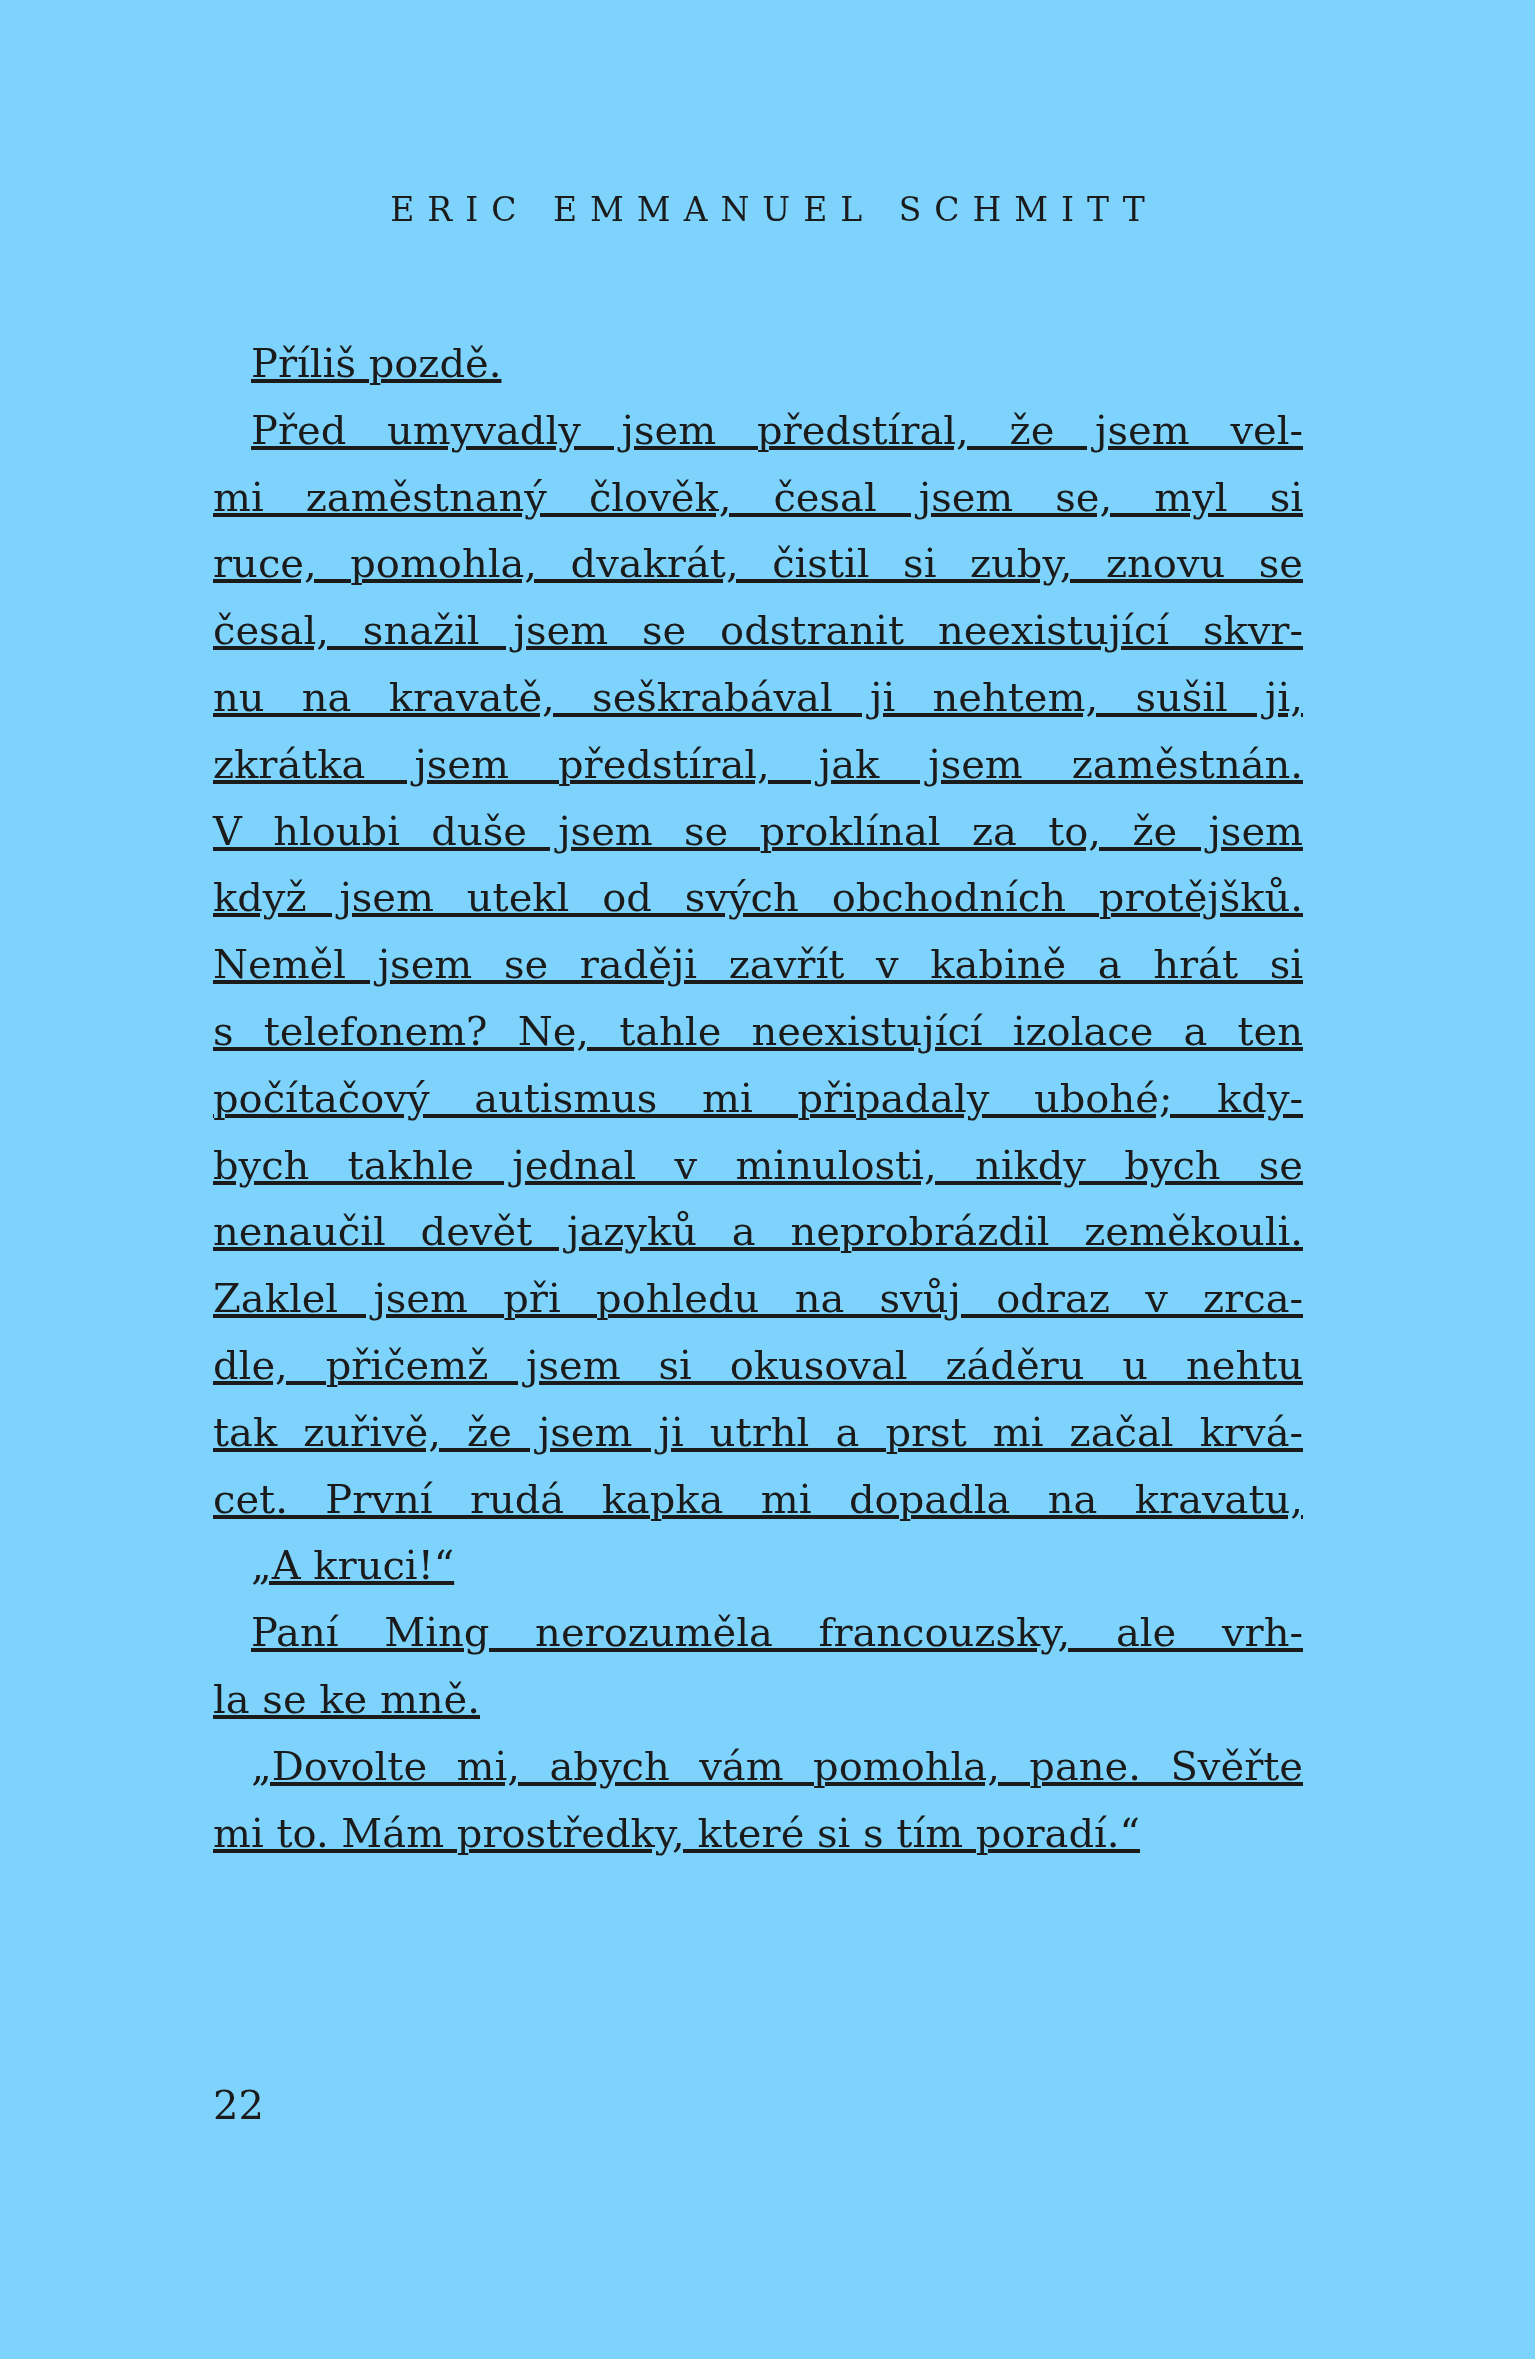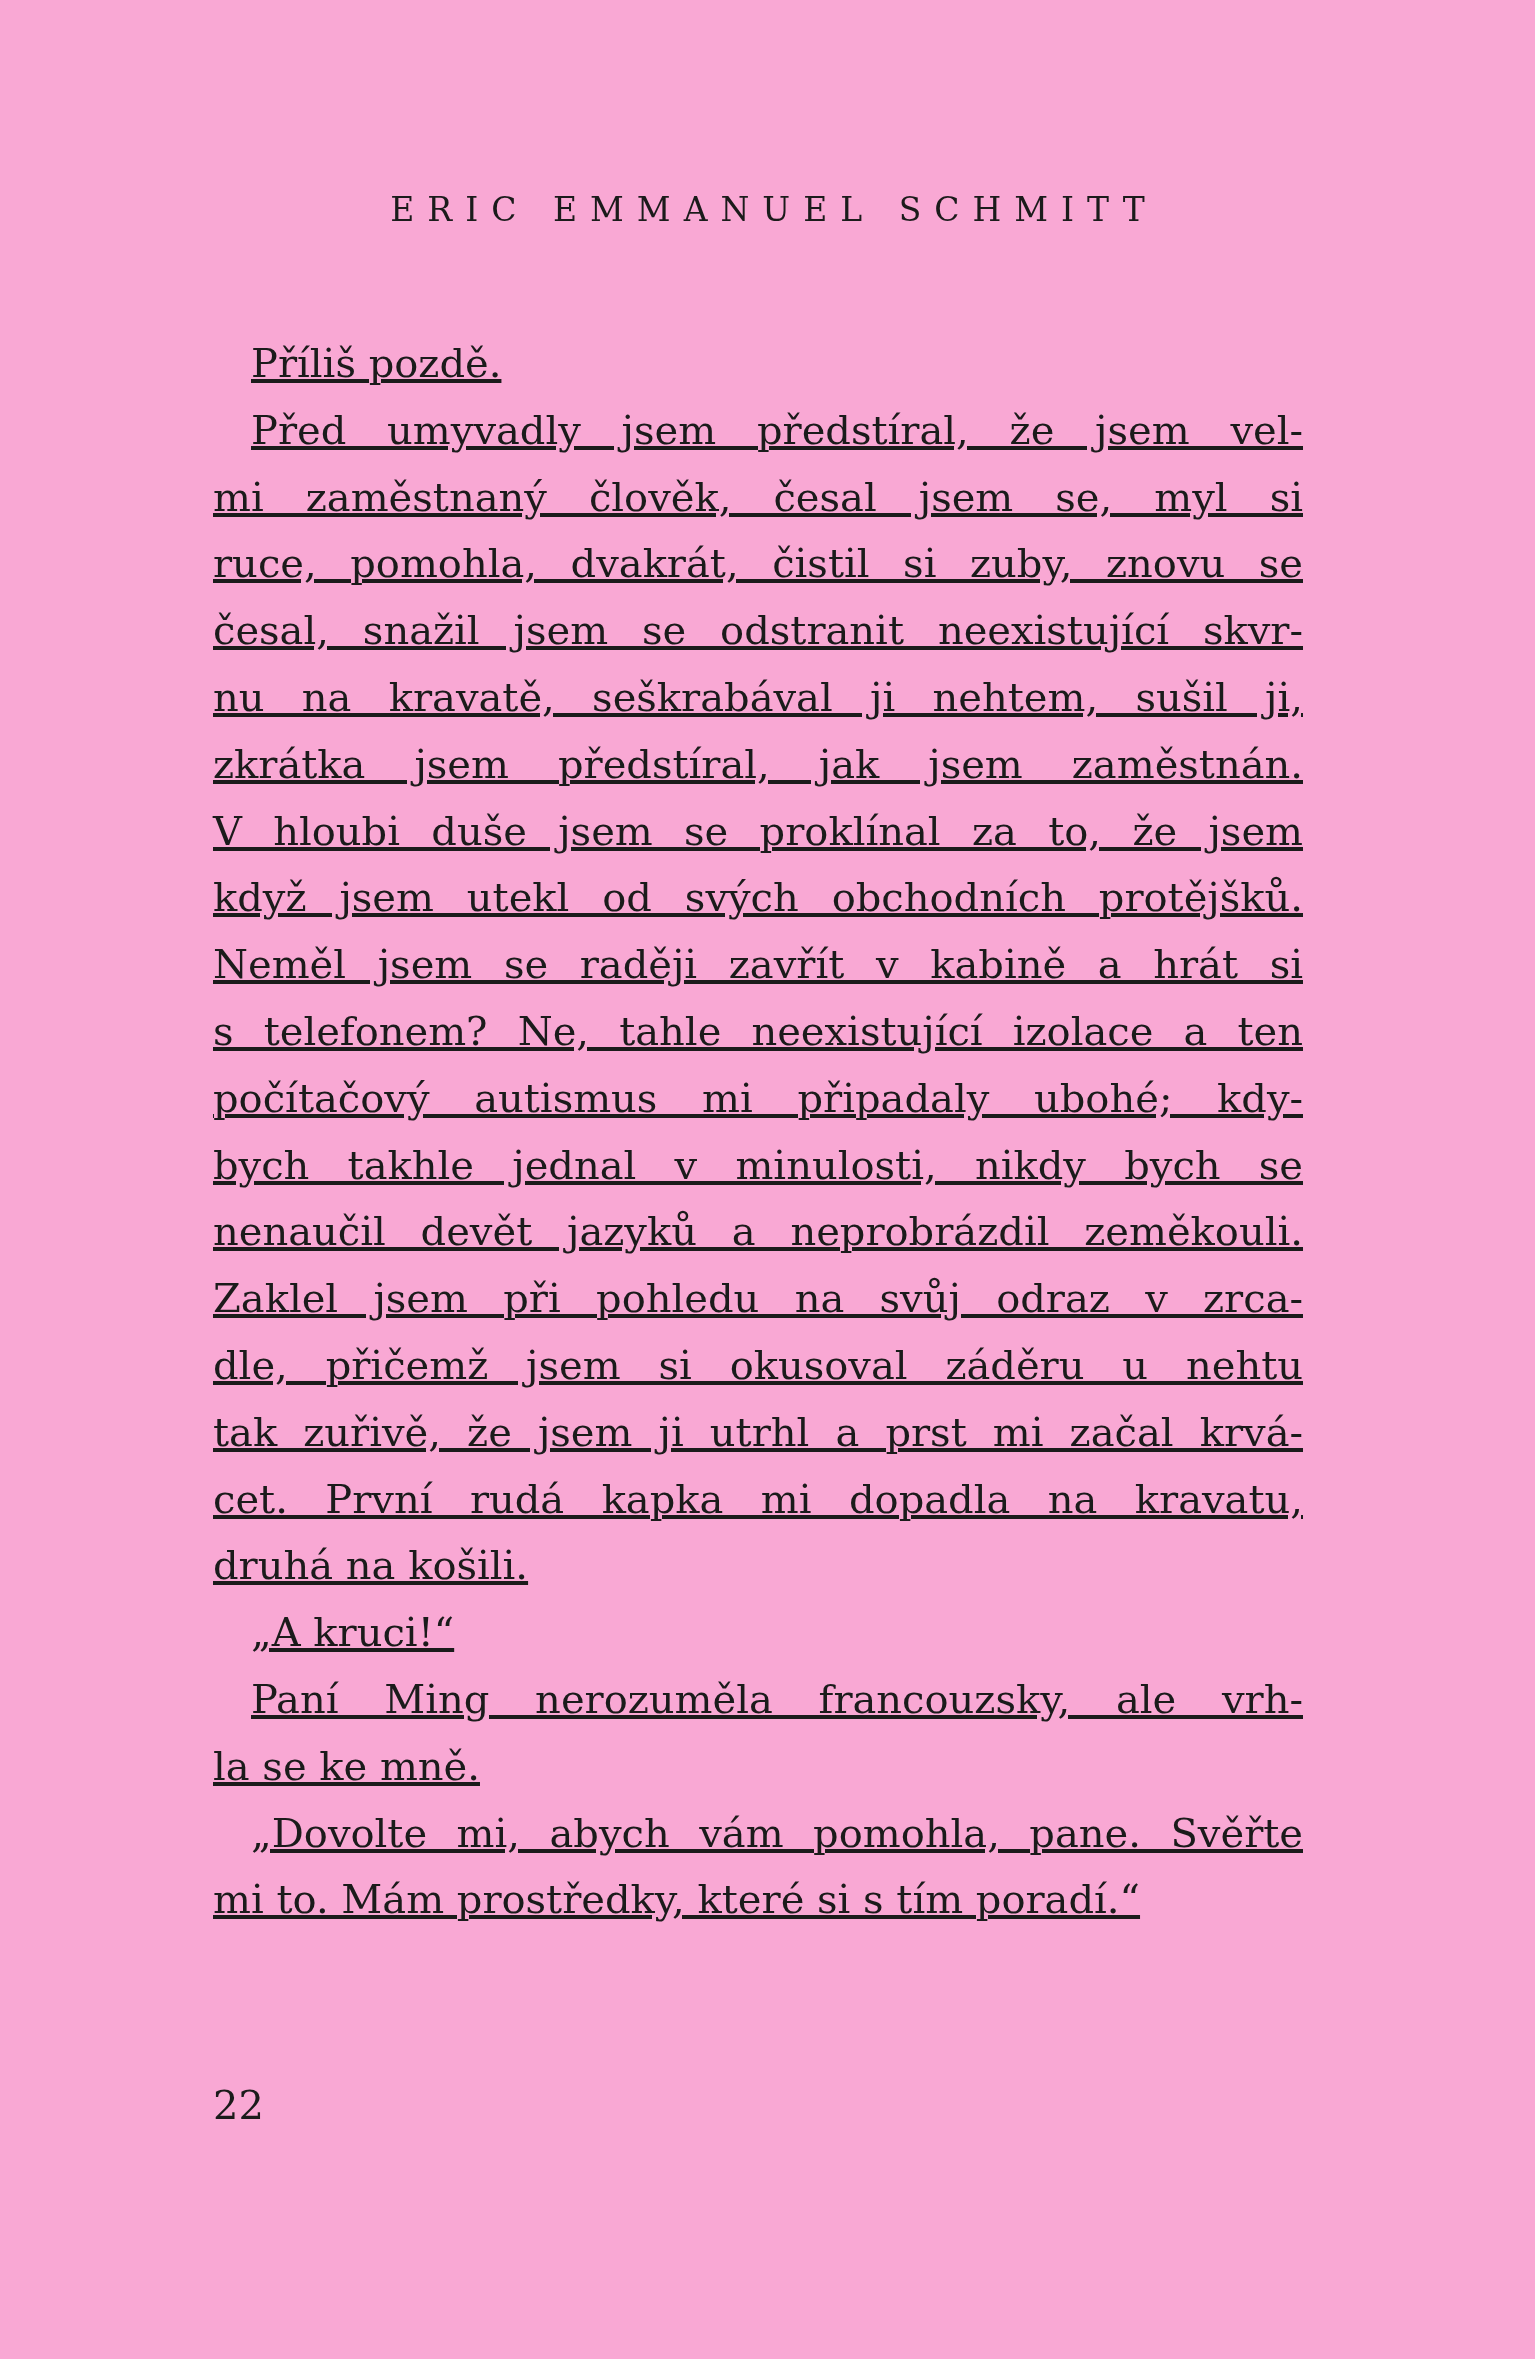--- a/index.html
+++ b/index.html
@@ -4,21 +4,21 @@
 <style>
   html, body {
     margin: 0;
     padding: 0;
     background: #ffffff;
   }
   .page {
     position: relative;
     width: 1535px;
     height: 2359px;
-    background: #f9a8d4;
+    background: #7dd3fc;
     font-family: "DejaVu Serif", "Liberation Serif", serif;
     color: #1b1b1b;
     overflow: hidden;
   }
   .running-header {
     position: absolute;
     top: 190px;
     left: 0;
     width: 100%;
     text-align: center;
@@ -78,21 +78,20 @@
       <div class="line">když jsem utekl od svých obchodních protějšků.</div>
       <div class="line">Neměl jsem se raději zavřít v kabině a hrát si</div>
       <div class="line">s telefonem? Ne, tahle neexistující izolace a ten</div>
       <div class="line">počítačový autismus mi připadaly ubohé; kdy-</div>
       <div class="line">bych takhle jednal v minulosti, nikdy bych se</div>
       <div class="line">nenaučil devět jazyků a neprobrázdil zeměkouli.</div>
       <div class="line">Zaklel jsem při pohledu na svůj odraz v zrca-</div>
       <div class="line">dle, přičemž jsem si okusoval záděru u nehtu</div>
       <div class="line">tak zuřivě, že jsem ji utrhl a prst mi začal krvá-</div>
       <div class="line">cet. První rudá kapka mi dopadla na kravatu,</div>
-      <div class="line para-end">druhá na košili.</div>
       <div class="line indent para-end">„A kruci!“</div>
       <div class="line indent">Paní Ming nerozuměla francouzsky, ale vrh-</div>
       <div class="line para-end">la se ke mně.</div>
       <div class="line indent">„Dovolte mi, abych vám pomohla, pane. Svěřte</div>
       <div class="line para-end">mi to. Mám prostředky, které si s tím poradí.“</div>
     </div>
 
   <div class="page-number">22</div>
 </div>
 

